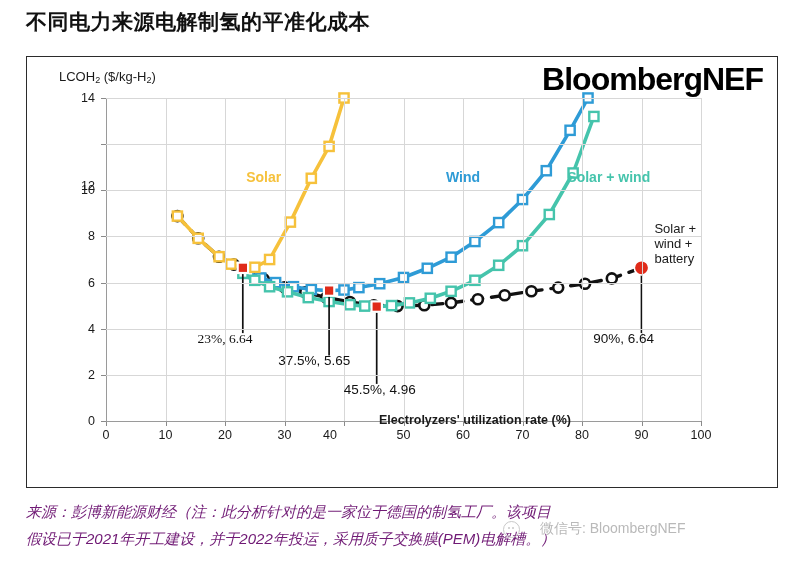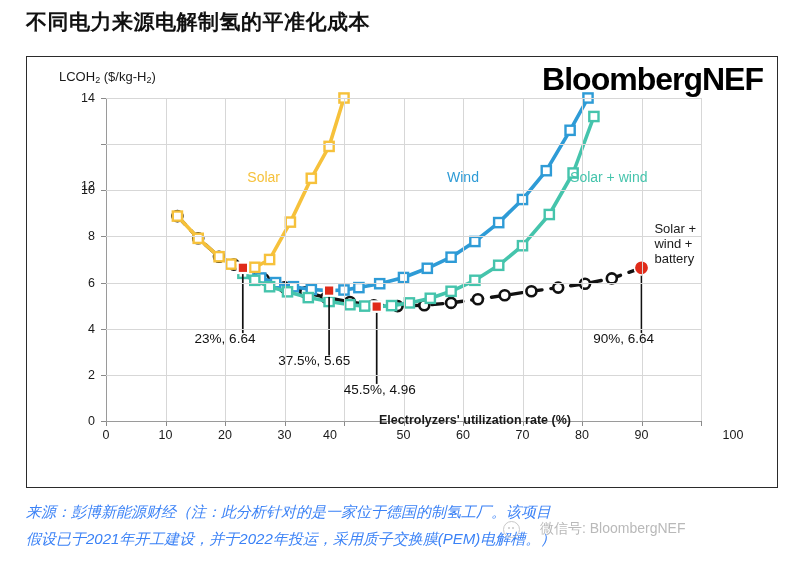--- a/index.html
+++ b/index.html
@@ -52,37 +52,37 @@
     transform:translate(-100%,-50%);white-space:nowrap;
   }
   .xaxis-title{
     position:absolute;left:352px;top:356px;
     font-size:12.5px;color:#1a1a1a;white-space:nowrap;font-weight:bold;
   }
 
   svg.series{position:absolute;left:0;top:0;width:595px;height:323px;overflow:visible;}
 
   .series-label{
-    position:absolute;font-size:14px;white-space:nowrap;font-weight:normal;
+    position:absolute;font-size:14px;white-space:nowrap;font-weight:bold;
   }
   .lbl-solar{color:#F6C13B;}
   .lbl-wind{color:#2E9BD6;}
   .lbl-sw{color:#45C4AC;}
   .lbl-swb{
     position:absolute;font-size:13px;color:#1a1a1a;line-height:15px;
     white-space:nowrap;
   }
   .annot{
     position:absolute;font-size:13.5px;color:#111;white-space:nowrap;
   }
 
   
   .footer{
     position:absolute;left:26px;top:498px;width:752px;
-    font-size:15px;color:#3b82f6;line-height:27px;
+    font-size:15px;color:#701a75;line-height:27px;
     font-style:italic;
   }
   .footer span{display:block;}
   .watermark{
     position:absolute;left:503px;top:520px;
     font-size:14px;color:#b9b9b9;white-space:nowrap;
     display:flex;align-items:center;gap:20px;
   }
   .wm-circle{
     width:15px;height:15px;border:1.4px solid #c9c9c9;border-radius:50%;
@@ -219,21 +219,21 @@
         <div class="tick-x" style="left: 416.5px;"></div>
         <div class="xtick-label" style="left: 416.5px;">70</div>
         <div class="gridv" style="left: 476px;"></div>
         <div class="tick-x" style="left: 476px;"></div>
         <div class="xtick-label" style="left: 476px;">80</div>
         <div class="gridv" style="left: 535.5px;"></div>
         <div class="tick-x" style="left: 535.5px;"></div>
         <div class="xtick-label" style="left: 535.5px;">90</div>
         <div class="gridv" style="left: 595px;"></div>
         <div class="tick-x" style="left: 595px;"></div>
-        <div class="xtick-label" style="left: 595px; margin-left: 32px;">100</div>
+        <div class="xtick-label" style="left: 595px;">100</div>
         <div class="gridh" style="top: 323px; background: rgb(154, 154, 154);"></div>
         <div class="tick-y" style="top: 323px;"></div>
         <div class="ytick-label" style="top: 323px;">0</div>
         <div class="gridh" style="top: 276.857px;"></div>
         <div class="tick-y" style="top: 276.857px;"></div>
         <div class="ytick-label" style="top: 276.857px;">2</div>
         <div class="gridh" style="top: 230.714px;"></div>
         <div class="tick-y" style="top: 230.714px;"></div>
         <div class="ytick-label" style="top: 230.714px;">4</div>
         <div class="gridh" style="top: 184.571px;"></div>
@@ -247,21 +247,21 @@
         <div class="ytick-label" style="top: 92.2857px;">10</div>
         <div class="gridh" style="top: 46.1429px;"></div>
         <div class="tick-y" style="top: 46.1429px;"></div>
         <div class="ytick-label" style="top: 44px; margin-top: 44px;">12</div>
         <div class="gridh" style="top: 0px;"></div>
         <div class="tick-y" style="top: 0px;"></div>
         <div class="ytick-label" style="top: 0px;">14</div>
         <div class="series-label lbl-wind" style="left: 357px; top: 70.5964px; transform: translateX(-50%);">Wind</div>
         <div class="series-label lbl-sw" style="left: 502.775px; top: 70.5964px; transform: translateX(-50%); text-align: right;">Solar + wind</div>
         <div class="series-label lbl-solar" style="left: 157.675px; top: 70.5964px; transform: translateX(-50%);">Solar</div>
-        <div class="annot" style="left: 119px; top: 233.096px; transform: translateX(-50%);">23%, 6.64</div>
+        <div class="annot" style="left: 119px; top: 233.096px; transform: translateX(-50%); font-family: Liberation Serif, serif;">23%, 6.64</div>
         <div class="annot" style="left: 208.25px; top: 255.476px; transform: translateX(-50%);">37.5%, 5.65</div>
         <div class="annot" style="left: 273.7px; top: 283.854px; transform: translateX(-50%);">45.5%, 4.96</div>
         <div class="annot" style="left: 517.65px; top: 233.096px; transform: translateX(-50%);">90%, 6.64</div>
         <div class="lbl-swb" style="left: 548.425px; top: 123.35px;">
           <div>Solar +</div>
           <div>wind +</div>
           <div>battery</div>
         </div>
       </div>
 

